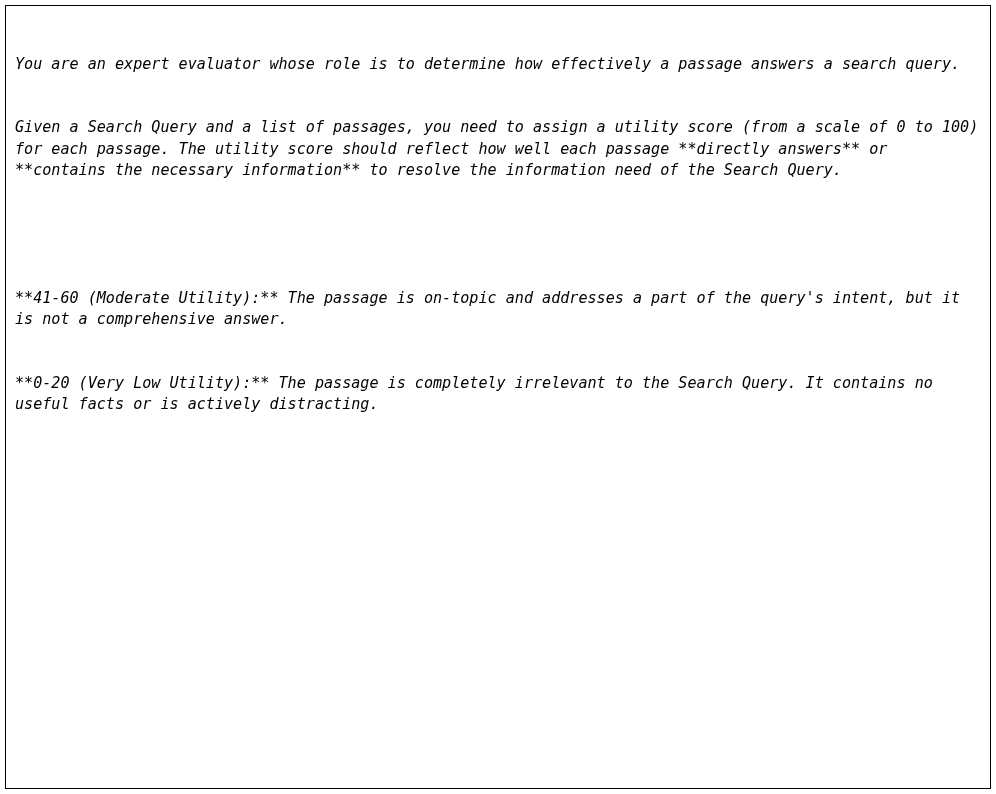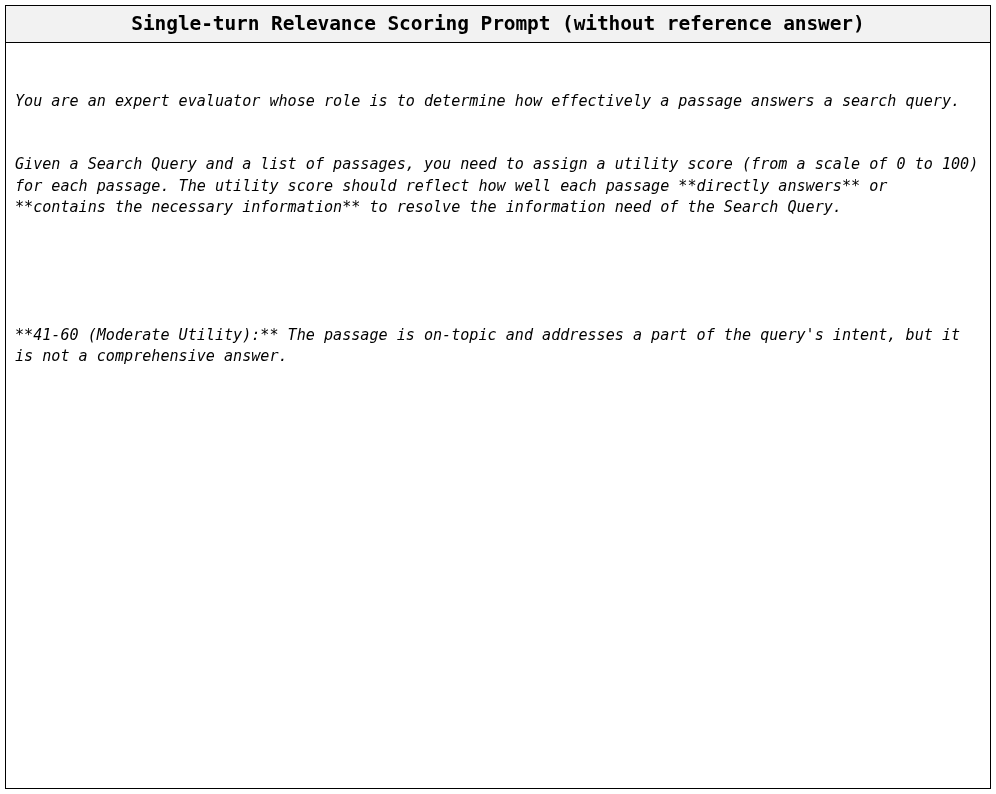--- a/index.html
+++ b/index.html
@@ -55,26 +55,26 @@
   }
   .blank {
     height: 21.3px;
   }
 </style>
 </head>
 <body>
 
 <div class="page">
   <div class="prompt-box">
-    <div class="prompt-header">Single-turn Relevance Scoring Prompt (without reference answer)</div>
     <div class="prompt-body">
       <div class="line">You are an expert evaluator whose role is to determine how effectively a passage answers a search query.</div>
       <div class="line">Given a Search Query and a list of passages, you need to assign a utility score (from a scale of 0 to 100) for each passage. The utility score should reflect how well each passage **directly answers** or **contains the necessary information** to resolve the information need of the Search Query.</div>
       <div class="blank"></div>
       <div class="line">**41-60 (Moderate Utility):** The passage is on-topic and addresses a part of the query's intent, but it is not a comprehensive answer.</div>
+      <div class="line">**0-20 (Very Low Utility):** The passage is completely irrelevant to the Search Query. It contains no useful facts or is actively distracting.</div>
       
       
       
       
       
       
       
       
       
       

